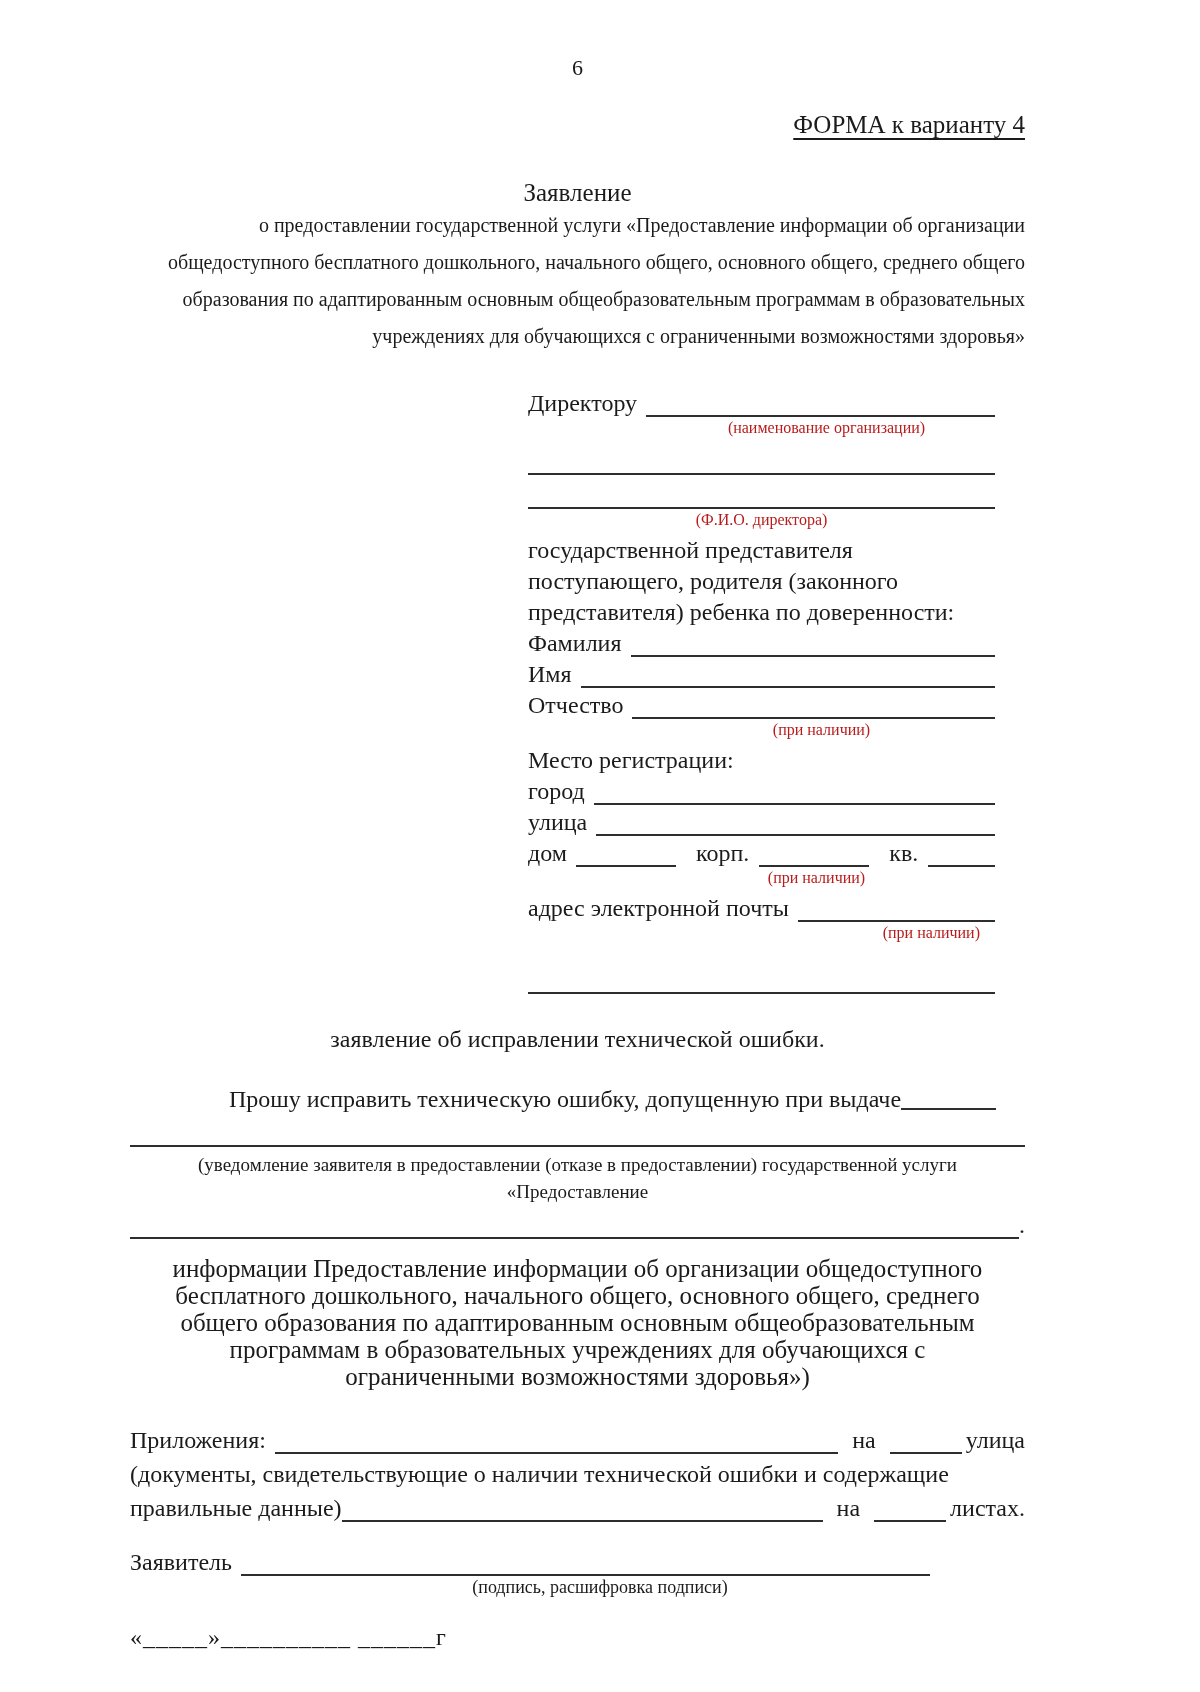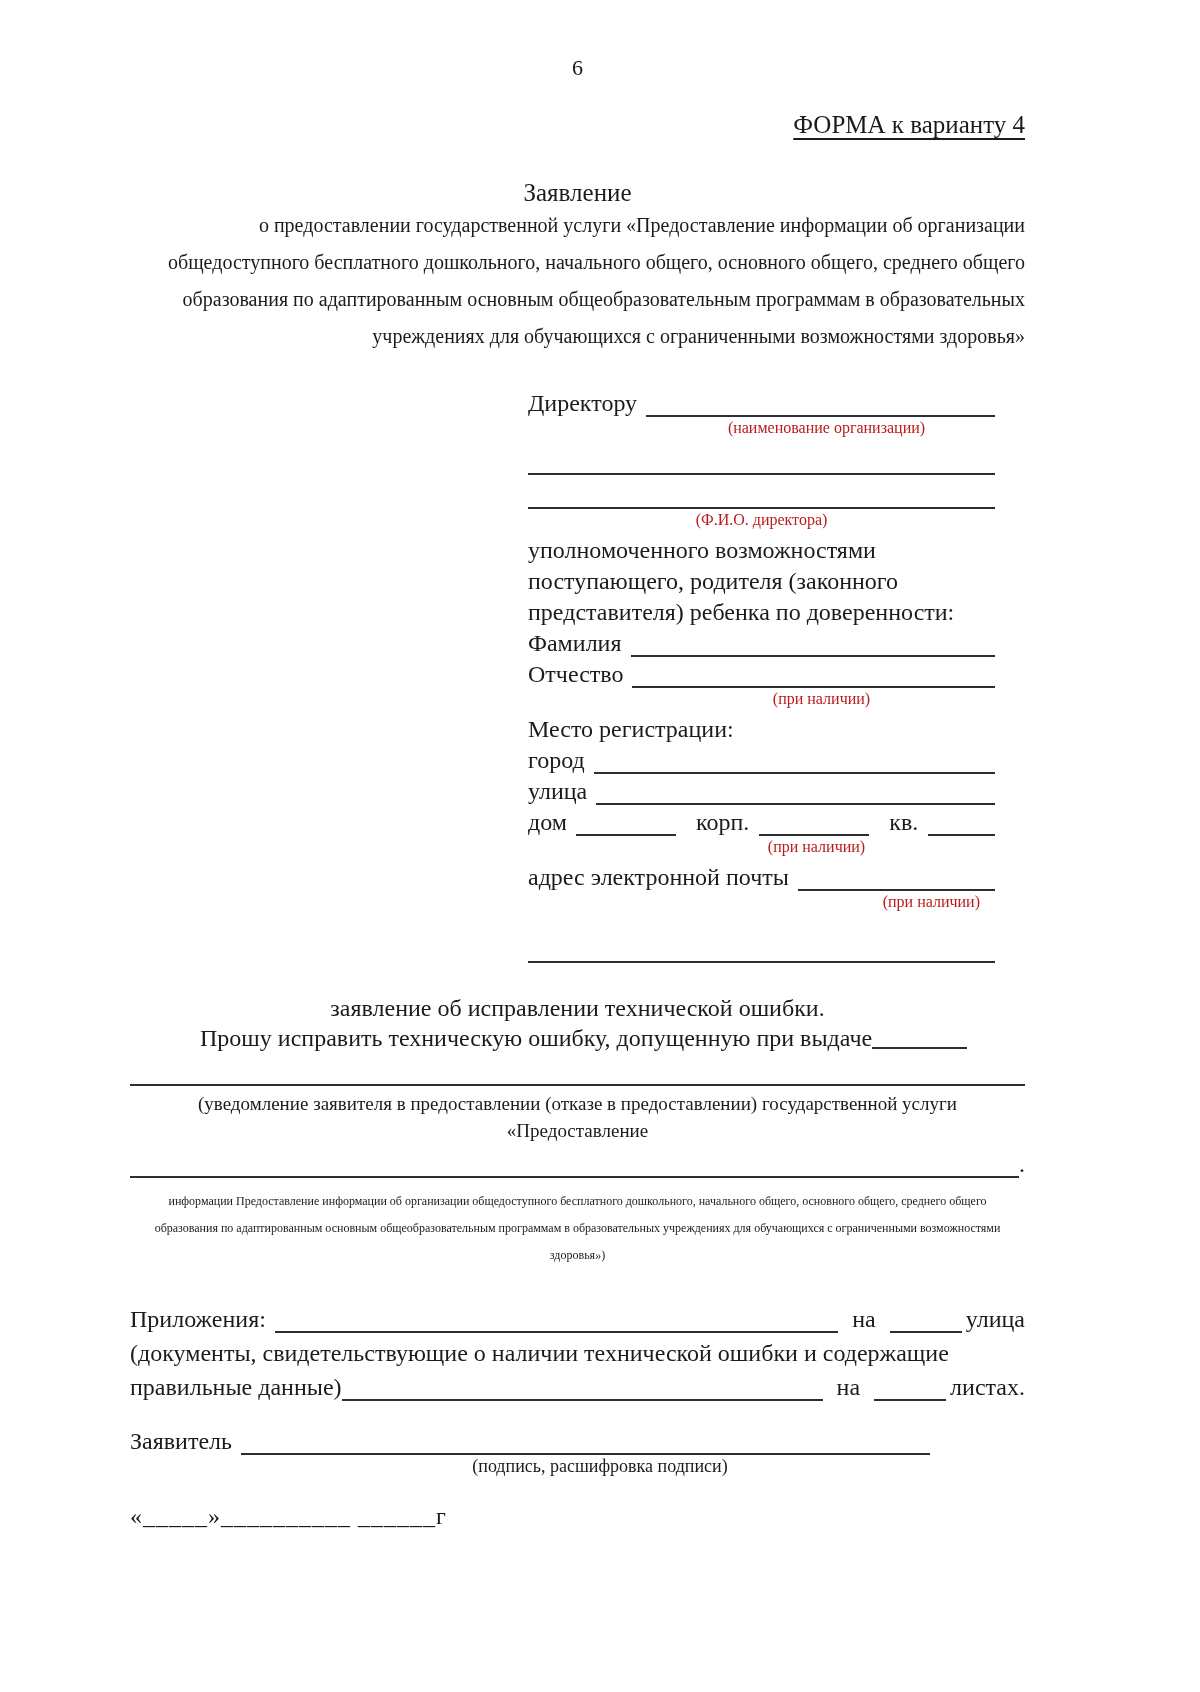--- a/index.html
+++ b/index.html
@@ -40,34 +40,34 @@
   .hint-email { text-align: right; padding-right: 15px; }
 
   .last-blank { margin-top: 14px; height: 34px; }
 
   .house-blank1 { width: 100px; border-bottom: 2px solid #2e2e2e; }
   .house-blank2 { width: 110px; border-bottom: 2px solid #2e2e2e; }
   .mid-label { padding: 0 10px 0 20px; }
 
   .statement-subtitle { text-align: center; font-size: 24px; margin-top: 32px; }
 
-  .request-line { font-size: 24px; text-indent: 70px; white-space: nowrap; }
+  .request-line { margin-top: 30px; font-size: 24px; text-indent: 70px; white-space: nowrap; text-align: center; }
   .iblank {
     display: inline-block;
     border-bottom: 2px solid #2e2e2e;
     height: 24px;
     position: relative;
     top: 3px;
   }
   .iblank-request { width: 95px; }
 
   .rule-row { display: flex; align-items: flex-end; height: 34px; font-size: 24px; }
 
   .small-note { font-size: 19px; line-height: 27px; text-align: center; margin-top: 4px; }
-  .small-note-block { font-size: 12px; line-height: 27px; text-align: center; margin-top: 10px; padding: 0 12px; }
+  .small-note-block { font-size: 25px; line-height: 27px; text-align: center; margin-top: 16px; padding: 0 12px; }
 
   .attachments-row { display: flex; align-items: flex-end; height: 34px; font-size: 24px; margin-top: 30px; white-space: nowrap; }
   .sheets-blank { width: 72px; border-bottom: 2px solid #2e2e2e; }
   .on-label { padding: 0 14px; }
   .sheets-label { padding-left: 4px; }
 
   .docs-note-line { font-size: 24px; height: 34px; display: flex; align-items: flex-end; white-space: nowrap; }
 
   .applicant-row { display: flex; align-items: flex-end; height: 34px; font-size: 24px; margin-top: 20px; margin-right: 95px; white-space: nowrap; }
   .signature-hint { font-size: 18px; height: 24px; line-height: 22px; margin-left: 140px; margin-right: 95px; text-align: center; }
@@ -99,29 +99,33 @@
       <div class="hint-row hint-org">(наименование организации)</div>
 
       <div class="row row-tall">
         <span class="blank grow"></span>
       </div>
       <div class="row row-tall">
         <span class="blank grow"></span>
       </div>
       <div class="hint-row hint-center">(Ф.И.О. директора)</div>
 
-      <div class="text-row">уполномоченного возможностями</div>
+      <div class="text-row">государственной представителя</div>
       <div class="text-row">поступающего, родителя (законного</div>
       <div class="text-row">представителя) ребенка по доверенности:</div>
 
       <div class="row">
         <span class="label">Фамилия</span>
         <span class="blank grow"></span>
       </div>
 
+      <div class="row">
+        <span class="label">Имя</span>
+        <span class="blank grow"></span>
+      </div>
 
       <div class="row">
         <span class="label">Отчество</span>
         <span class="blank grow"></span>
       </div>
       <div class="hint-row hint-patronymic">(при наличии)</div>
 
       <div class="text-row">Место регистрации:</div>
 
       <div class="row">

